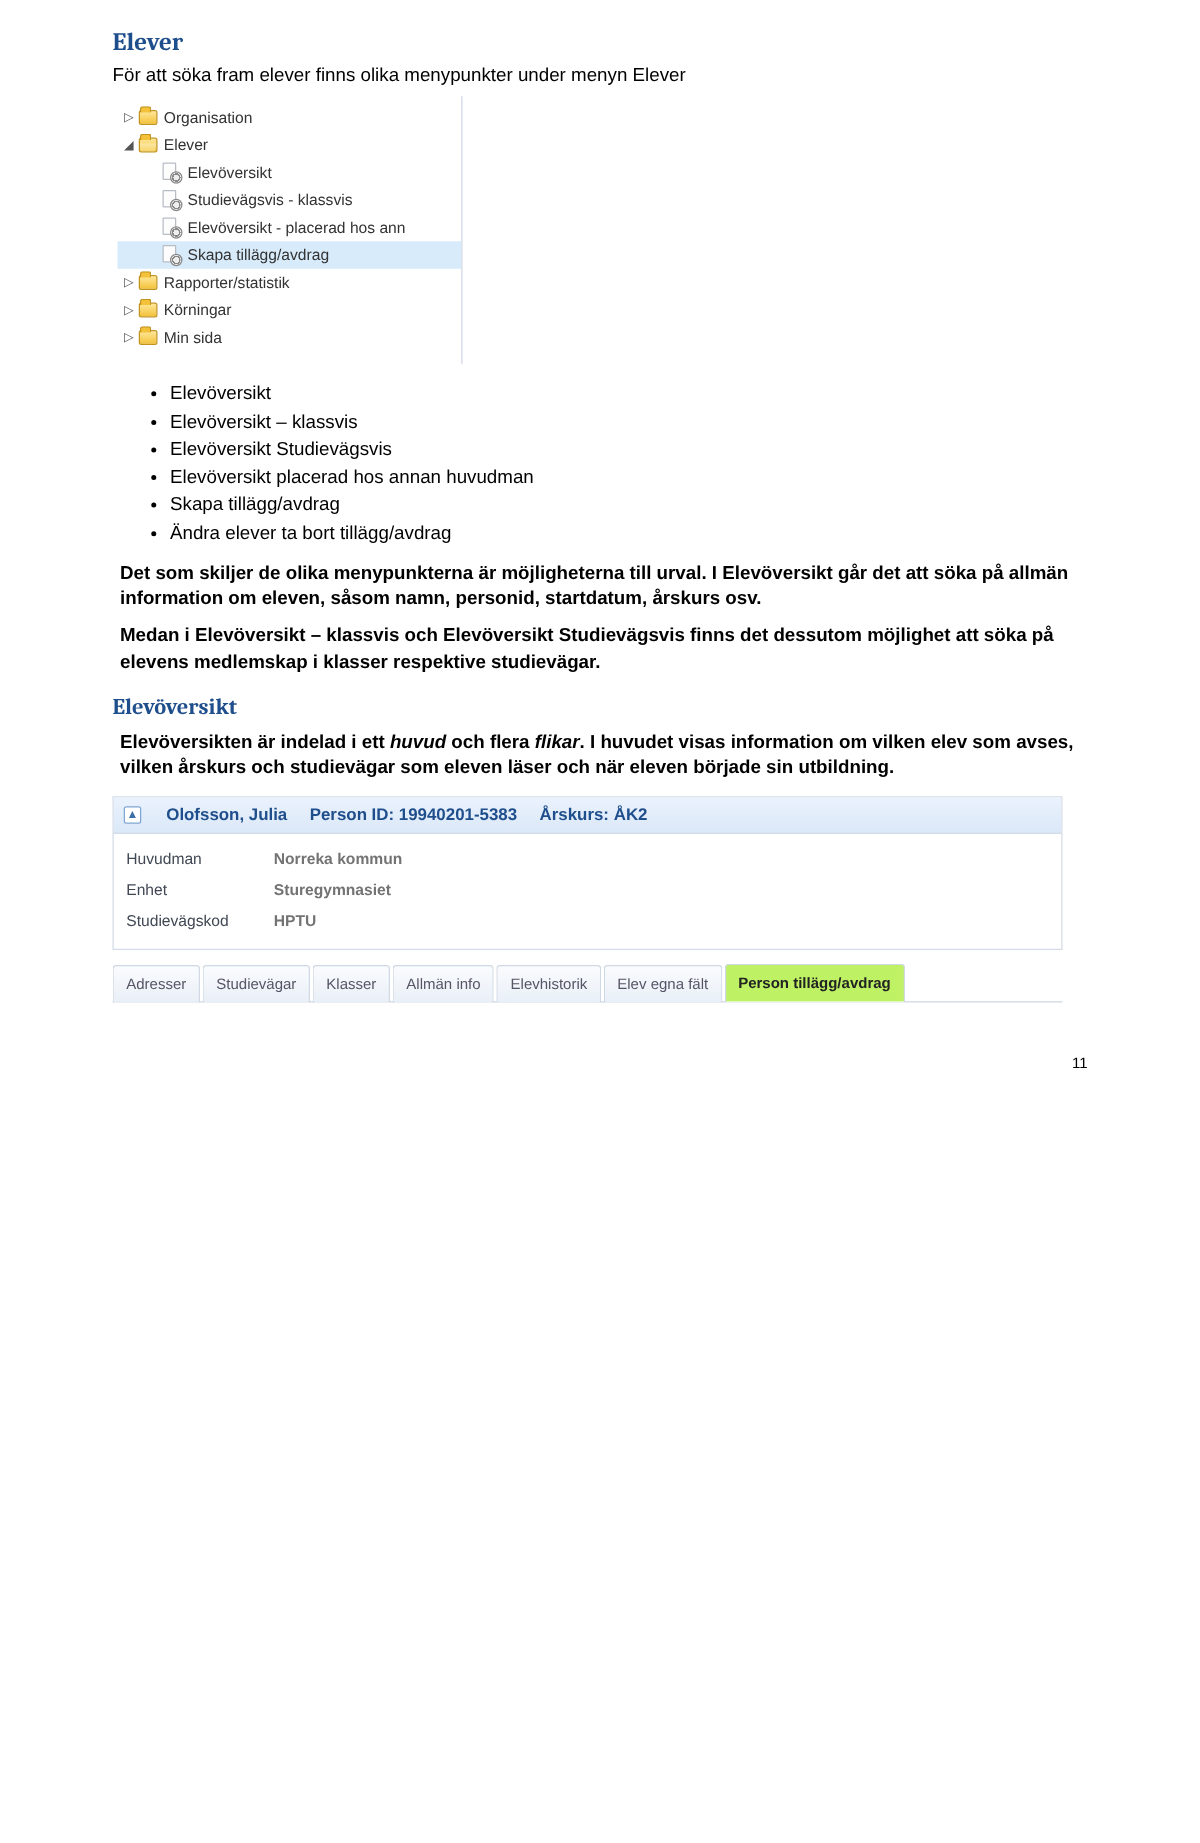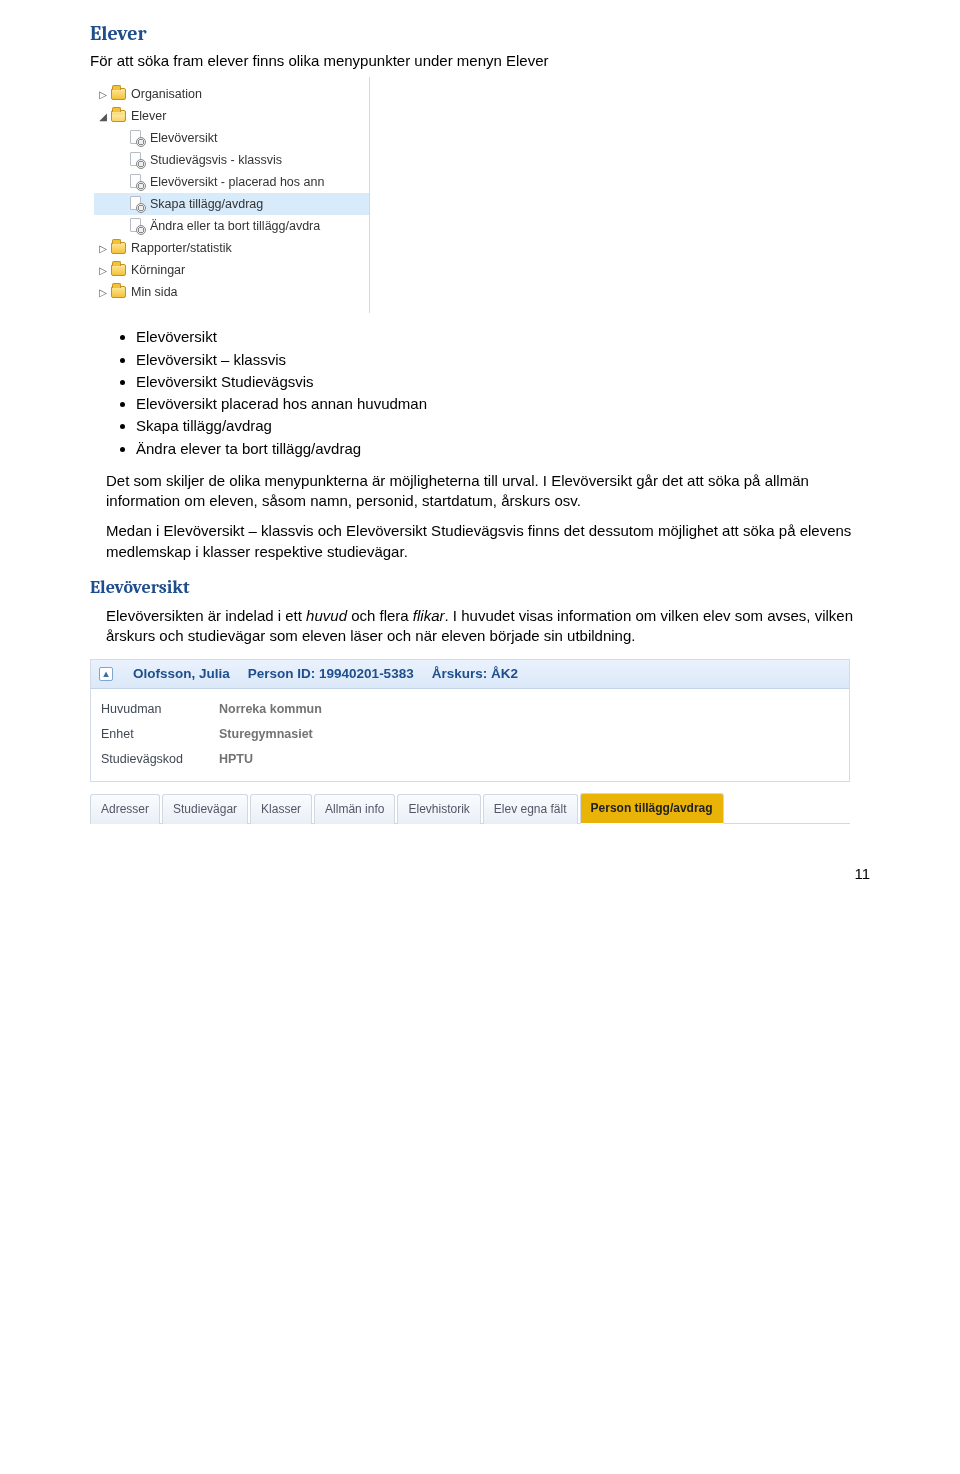--- a/index.html
+++ b/index.html
@@ -98,21 +98,21 @@
     background: radial-gradient(circle at 50% 50%, #eee 0 40%, #888 41% 60%, #eee 61% 100%);
     border: 1px solid #888;
   }
   .node-label { margin-left: 2px; }
   
   ul.bullets {
     margin: 6px 0 12px 46px;
     list-style: disc;
   }
   ul.bullets li { margin: 2px 0; }
-  .para { margin: 6px 0 10px 16px; }
+  .para { margin: 6px 0 10px 6px; font-weight: bold; }
   
   .panel {
     border: 1px solid #d3dbe6;
     width: 760px;
     margin-top: 12px;
     font-size: 12.5px;
   }
   .panel-header {
     background: linear-gradient(#eaf2fd, #dbe8f8);
     border-bottom: 1px solid #c5d3e6;
@@ -159,30 +159,30 @@
     border: 1px solid #cfd8e3;
     border-bottom: none;
     background: linear-gradient(#fafcfe, #e9eff7);
     padding: 6px 10px;
     margin-right: 2px;
     border-radius: 3px 3px 0 0;
     position: relative;
     top: 1px;
   }
   .tab.active {
-    background: #eab308;
+    background: #bef264;
     font-weight: bold;
     color: #222;
     border-bottom: 1px solid #fff;
     z-index: 2;
   }
   .page-number {
     text-align: right;
     margin-top: 40px;
-    font-size: 15px;
+    font-size: 12px;
   }
 </style>
 </head>
 <body>
 
 <h2 class="section-title">Elever</h2>
 <p class="intro">För att söka fram elever finns olika menypunkter under menyn Elever</p>
 
 <div class="tree" id="tree">
     <div class="tree-row">
@@ -219,28 +219,20 @@
       </span>
       <span class="node-label">Elevöversikt - placerad hos ann</span>
     </div>
     <div class="tree-row indent1 selected">
       <span class="toggle-spacer"></span>
       <span class="gear-page-icon">
         <span class="page"></span>
         <span class="gear"></span>
       </span>
       <span class="node-label">Skapa tillägg/avdrag</span>
-    </div>
-    <div class="tree-row indent1">
-      <span class="toggle-spacer"></span>
-      <span class="gear-page-icon">
-        <span class="page"></span>
-        <span class="gear"></span>
-      </span>
-      <span class="node-label">Ändra eller ta bort tillägg/avdra</span>
     </div>
     <div class="tree-row">
       <span class="toggle">▷</span>
       <span class="folder-icon"></span>
       <span class="node-label">Rapporter/statistik</span>
     </div>
     <div class="tree-row">
       <span class="toggle">▷</span>
       <span class="folder-icon"></span>
       <span class="node-label">Körningar</span>

